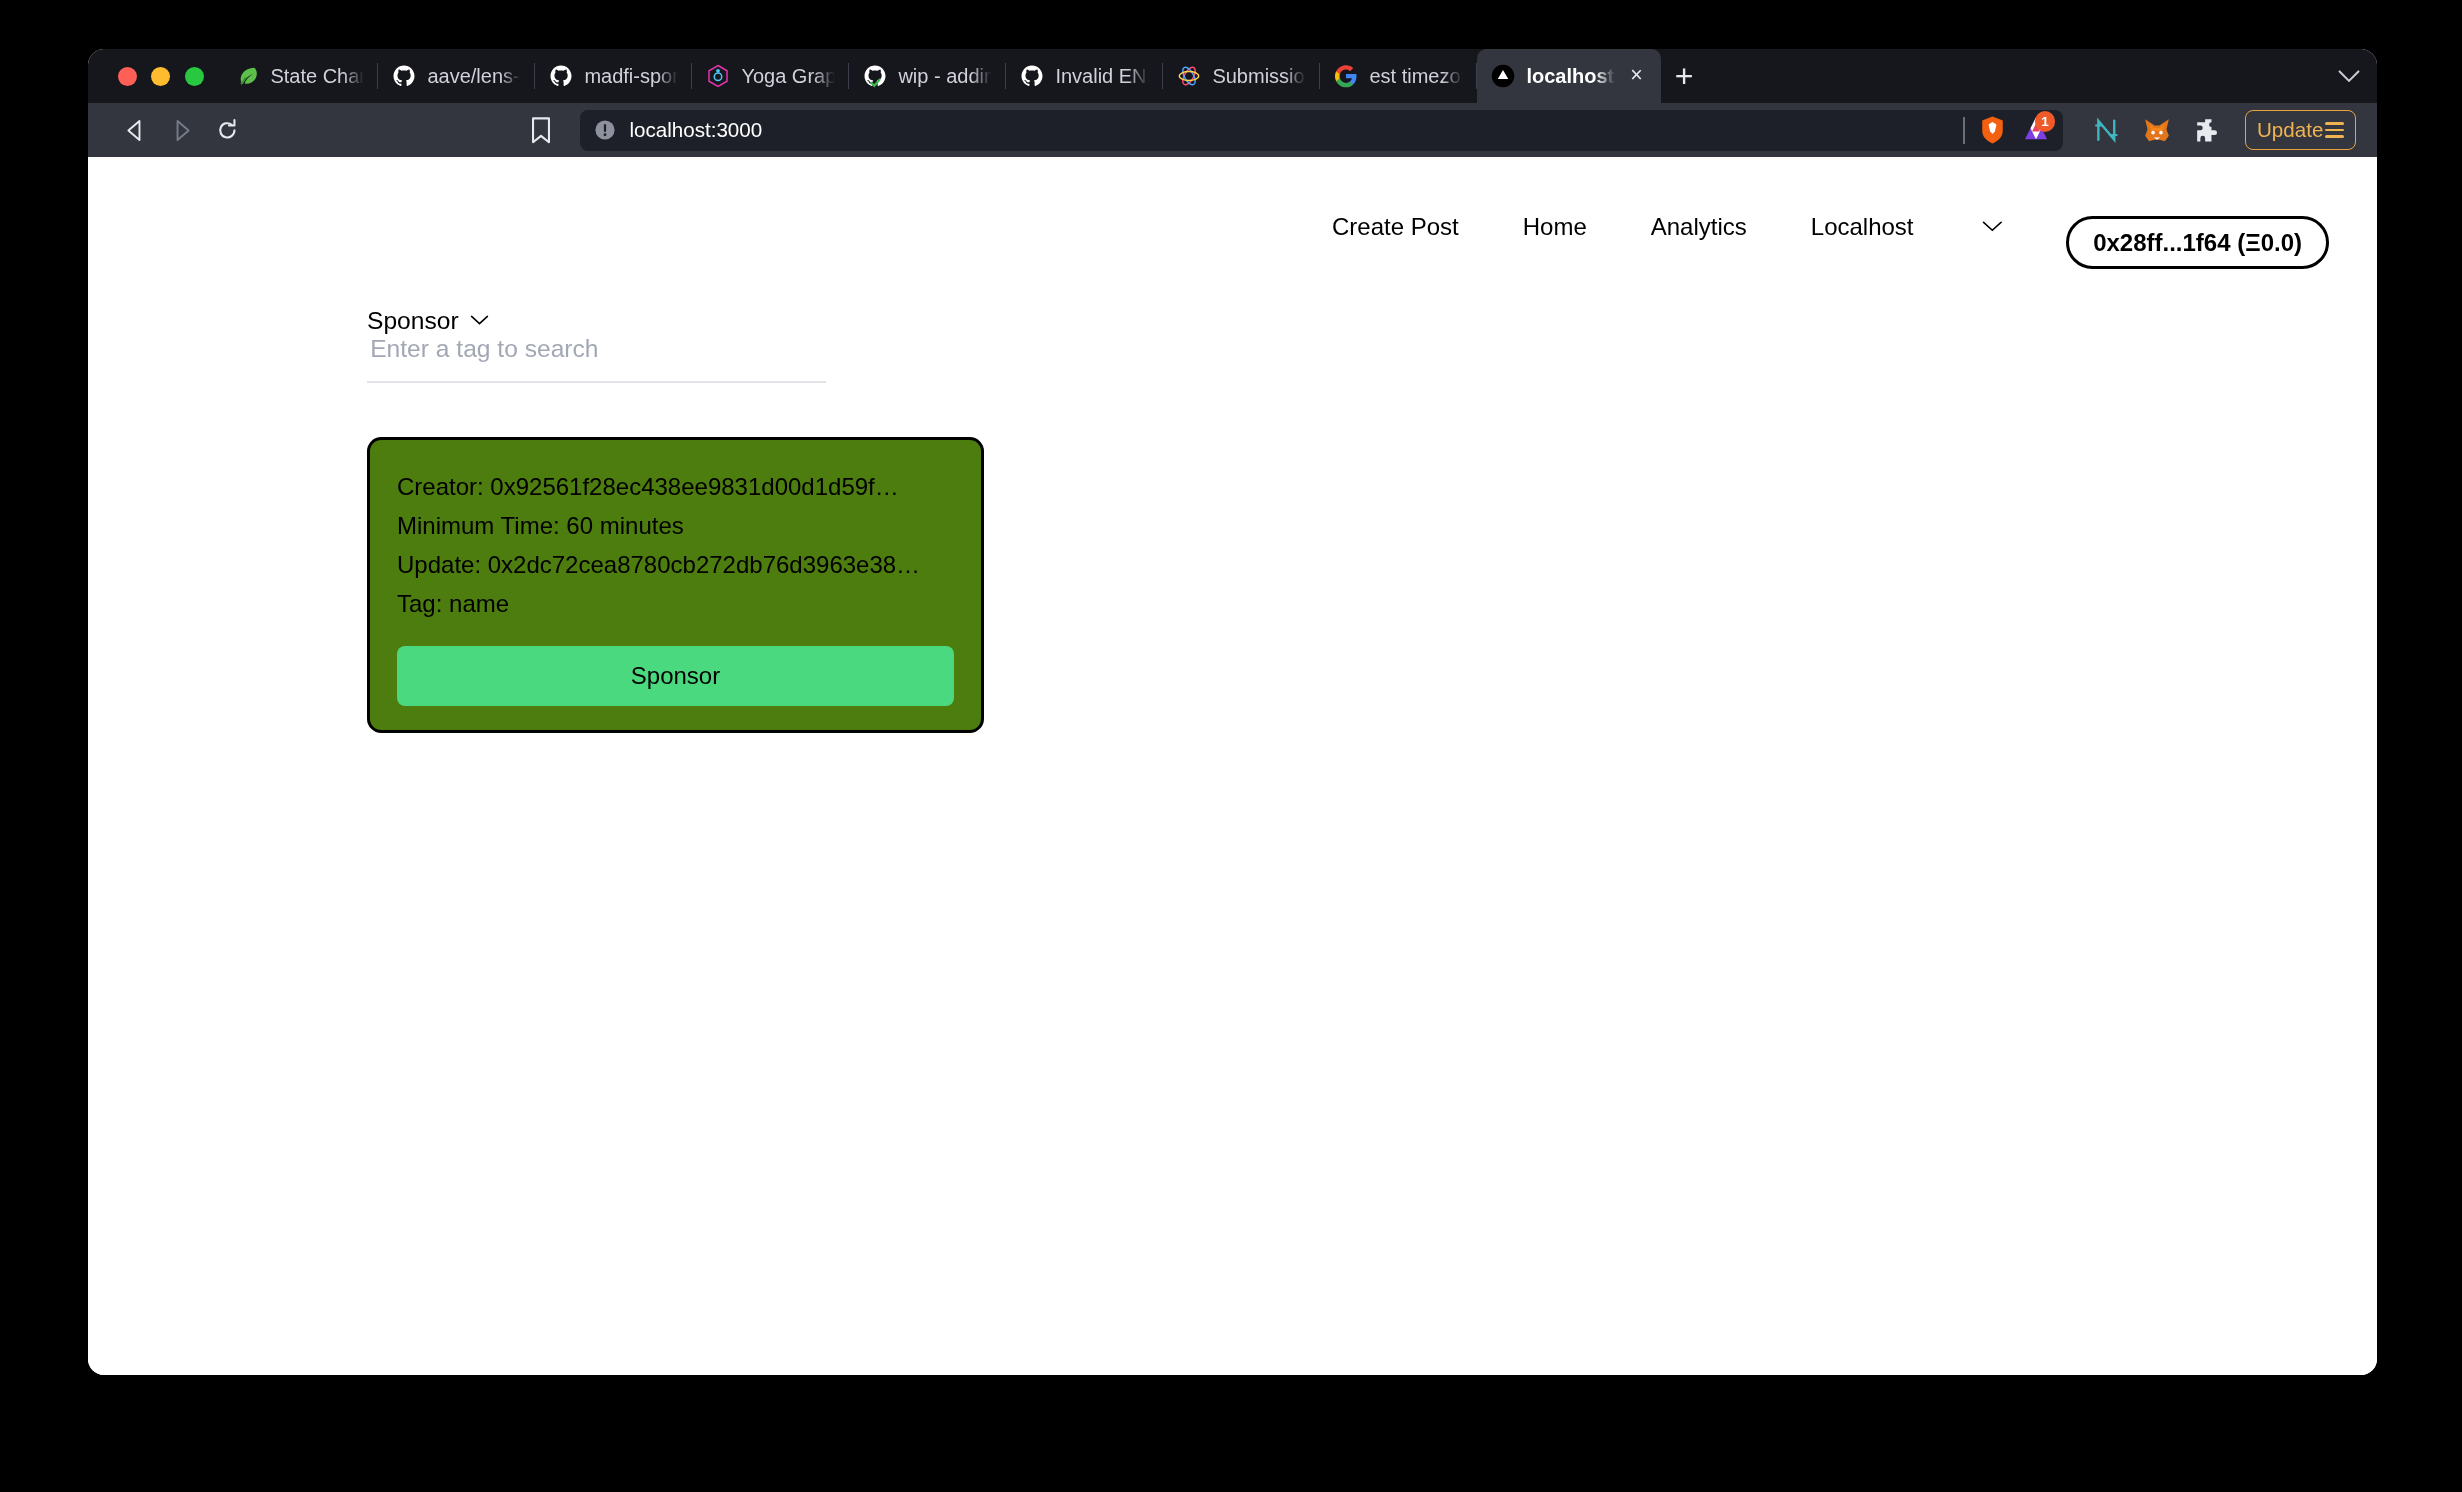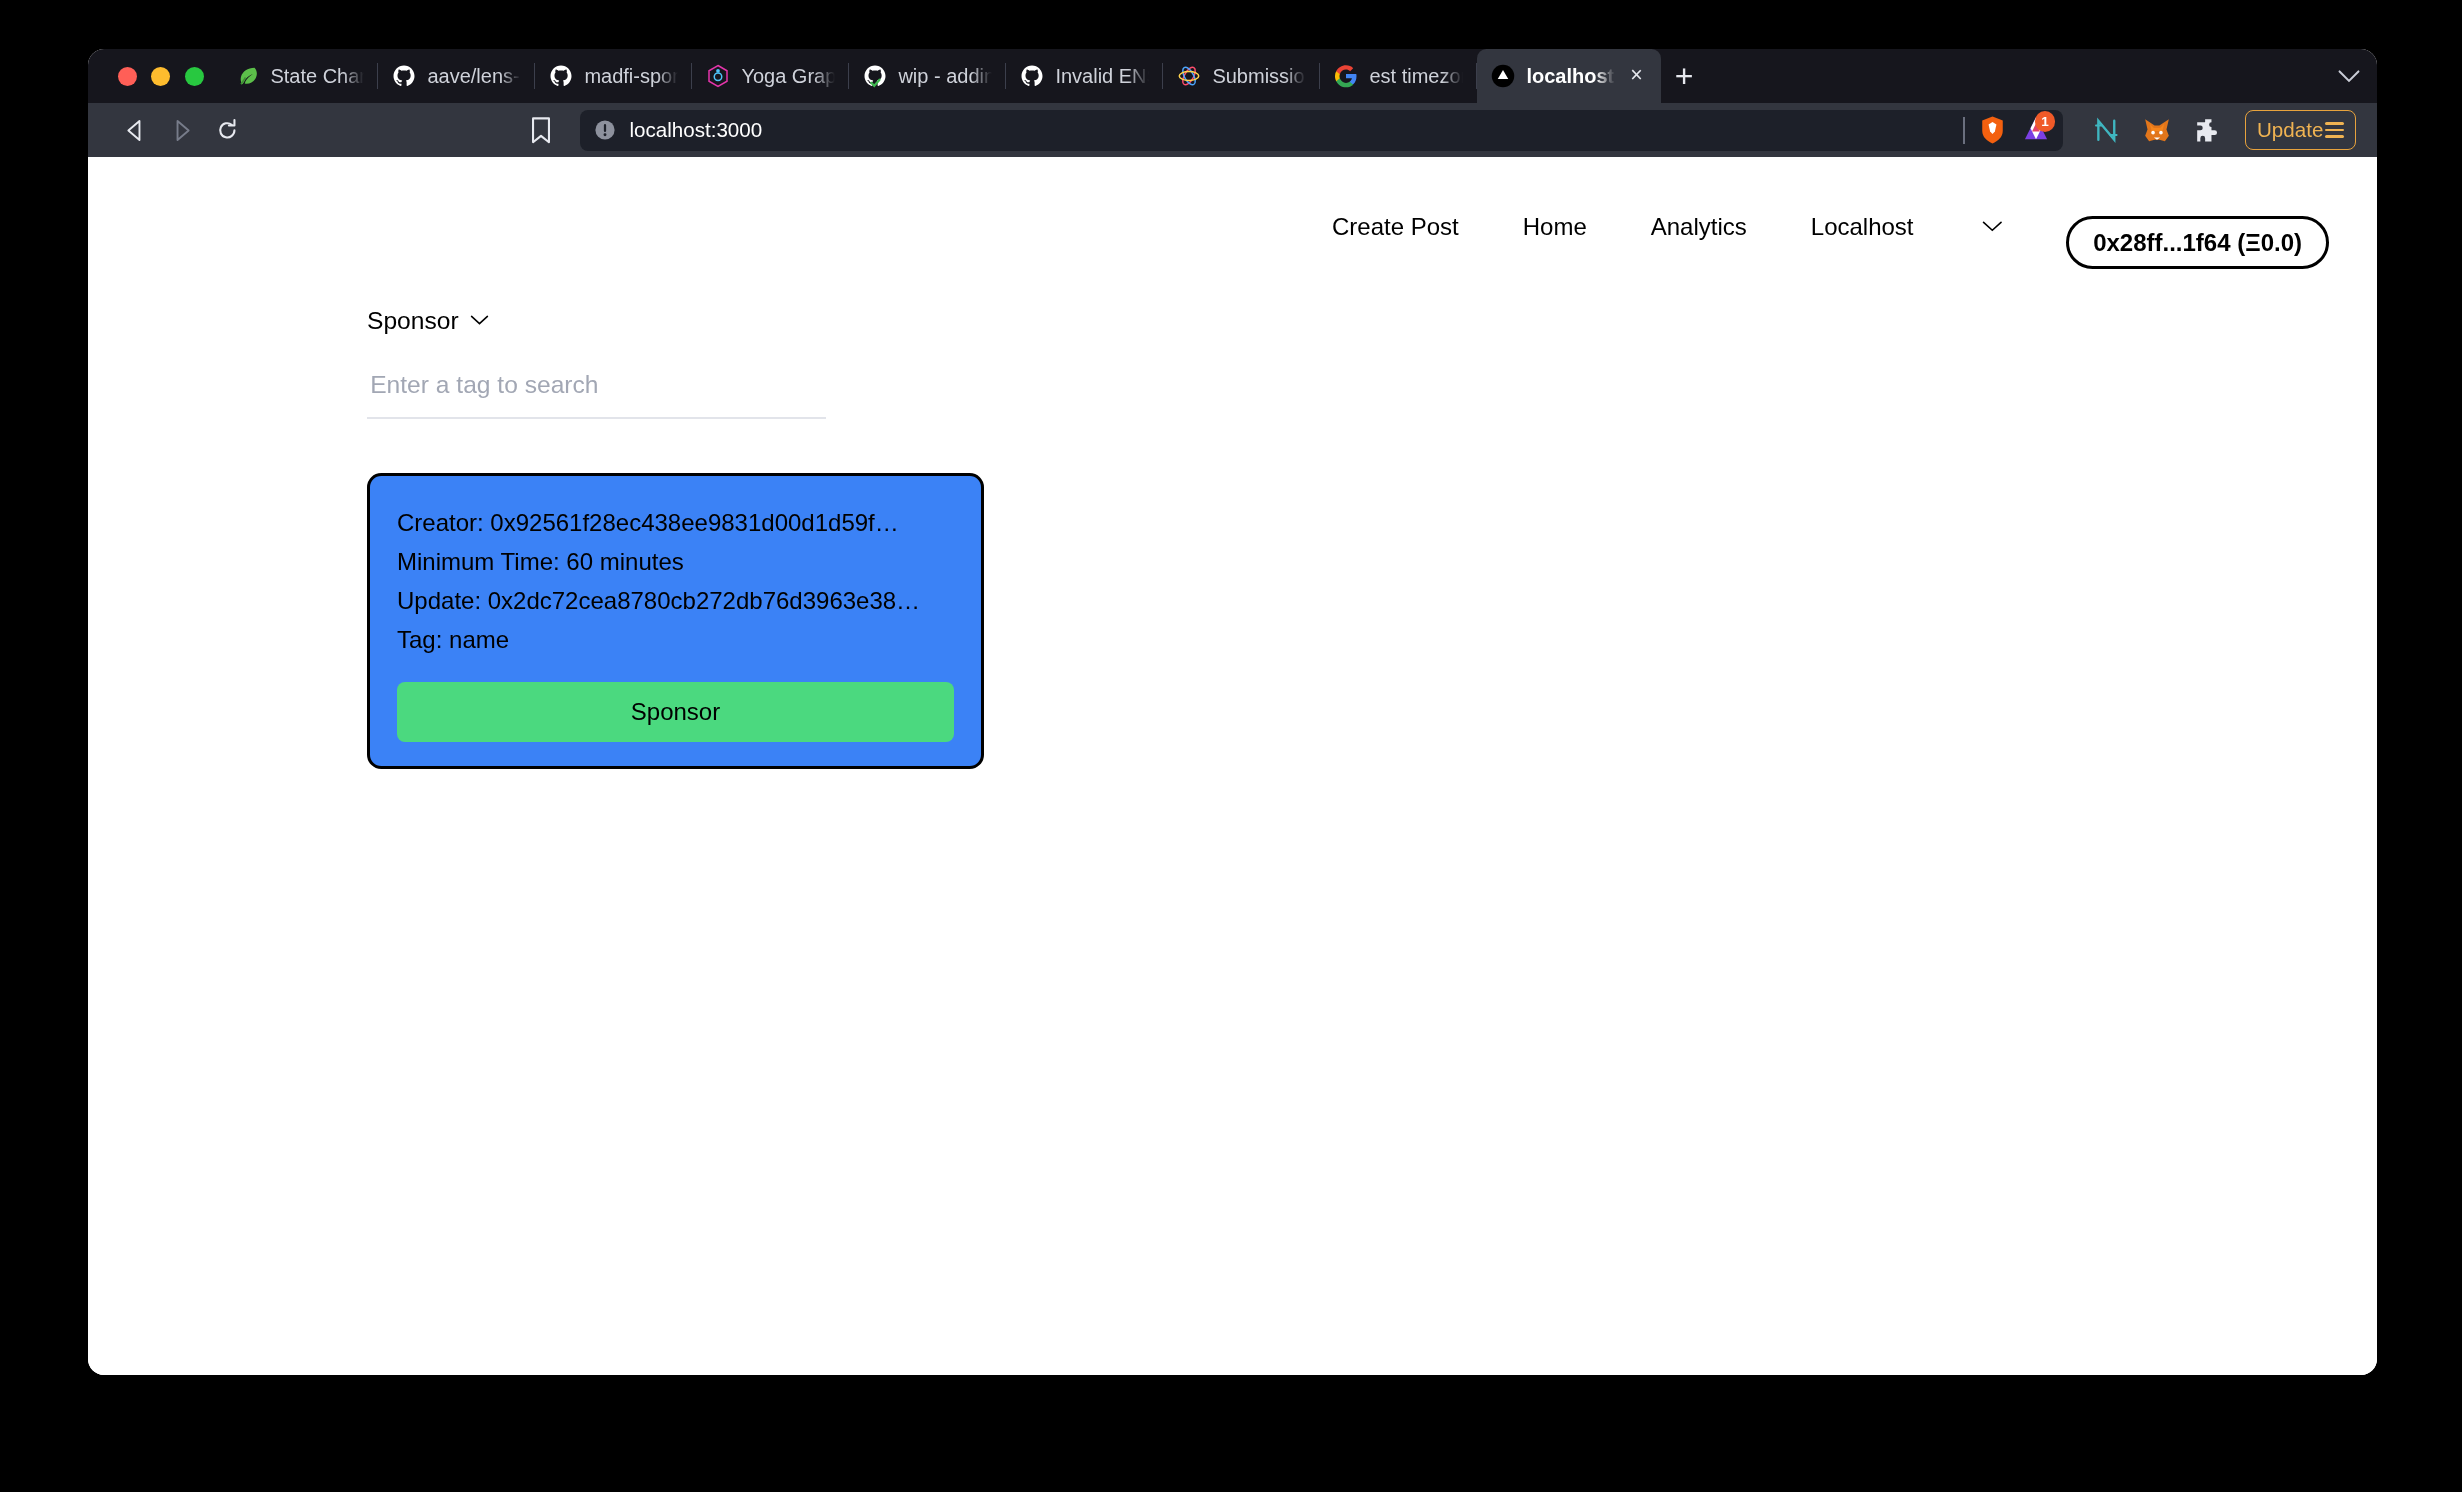--- a/index.html
+++ b/index.html
@@ -198,41 +198,40 @@
 
   #sponsor-dropdown {
     display: inline-flex;
     align-items: center;
     gap: 11px;
     margin-top: 38px;
   }
   #sponsor-dropdown-label { font-size: 24.6px; color: #000; }
 
   #tag-search-field {
-    margin-top: 36px;
     width: 459px;
     border: none;
     border-bottom: 2.4px solid #e2e4ea;
     padding: 0 0 17.5px 3.2px;
     font-size: 24.6px;
     font-family: "Liberation Sans", sans-serif;
     color: #111;
     background: transparent;
     display: block;
     outline: none;
   }
   #tag-search-field::placeholder { color: #a2a7b4; }
 
   #sponsor-card {
     margin-top: 54px;
     width: 617px;
     border: 3.2px solid #000000;
     border-radius: 14.3px;
     padding: 28.6px 27px 24px 27px;
-    background: #3b82f6;
+    background: #4d7c0f;
   }
   .card-line {
     font-size: 24px;
     color: #000;
     line-height: 1.62;
     white-space: nowrap;
     overflow: hidden;
   }
   #card-sponsor-button {
     margin-top: 22px;

